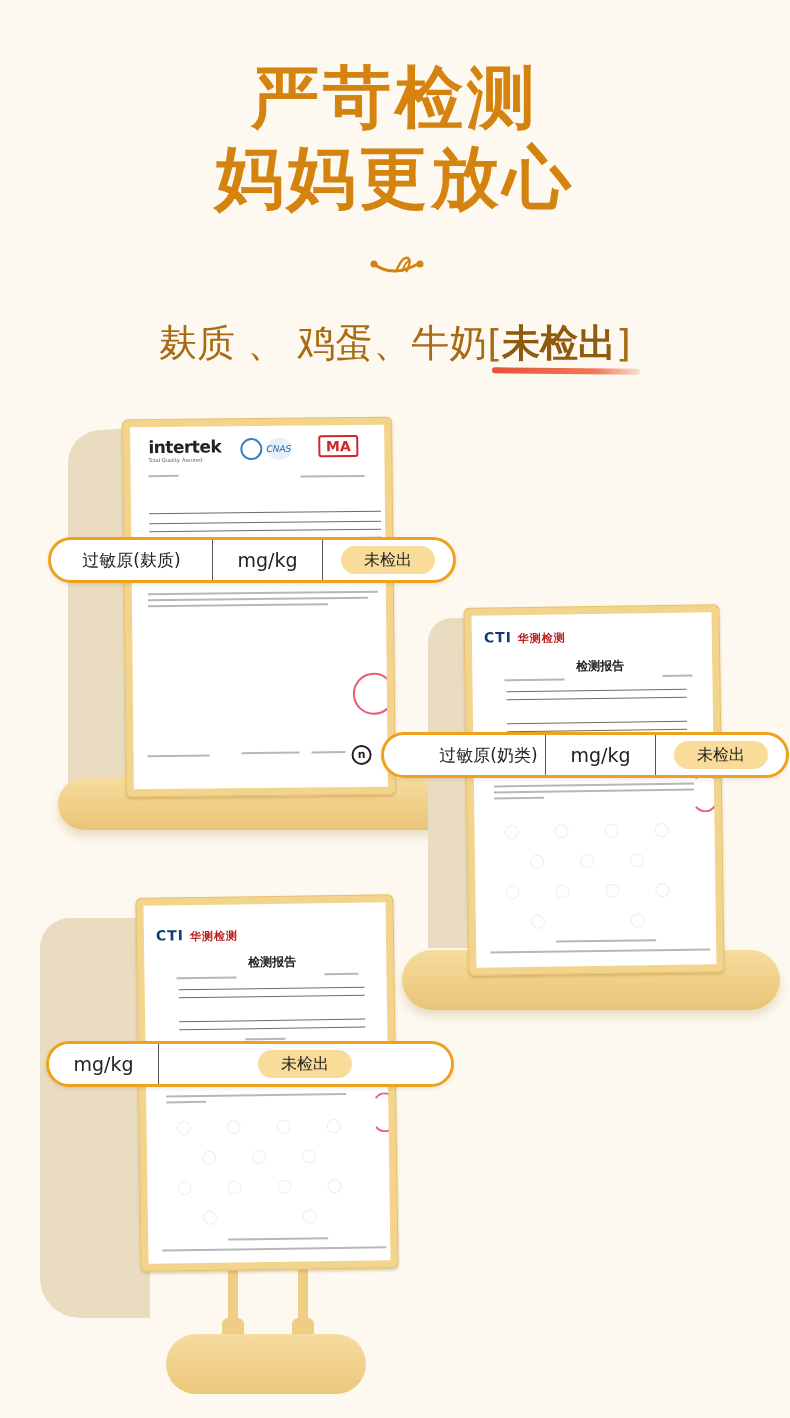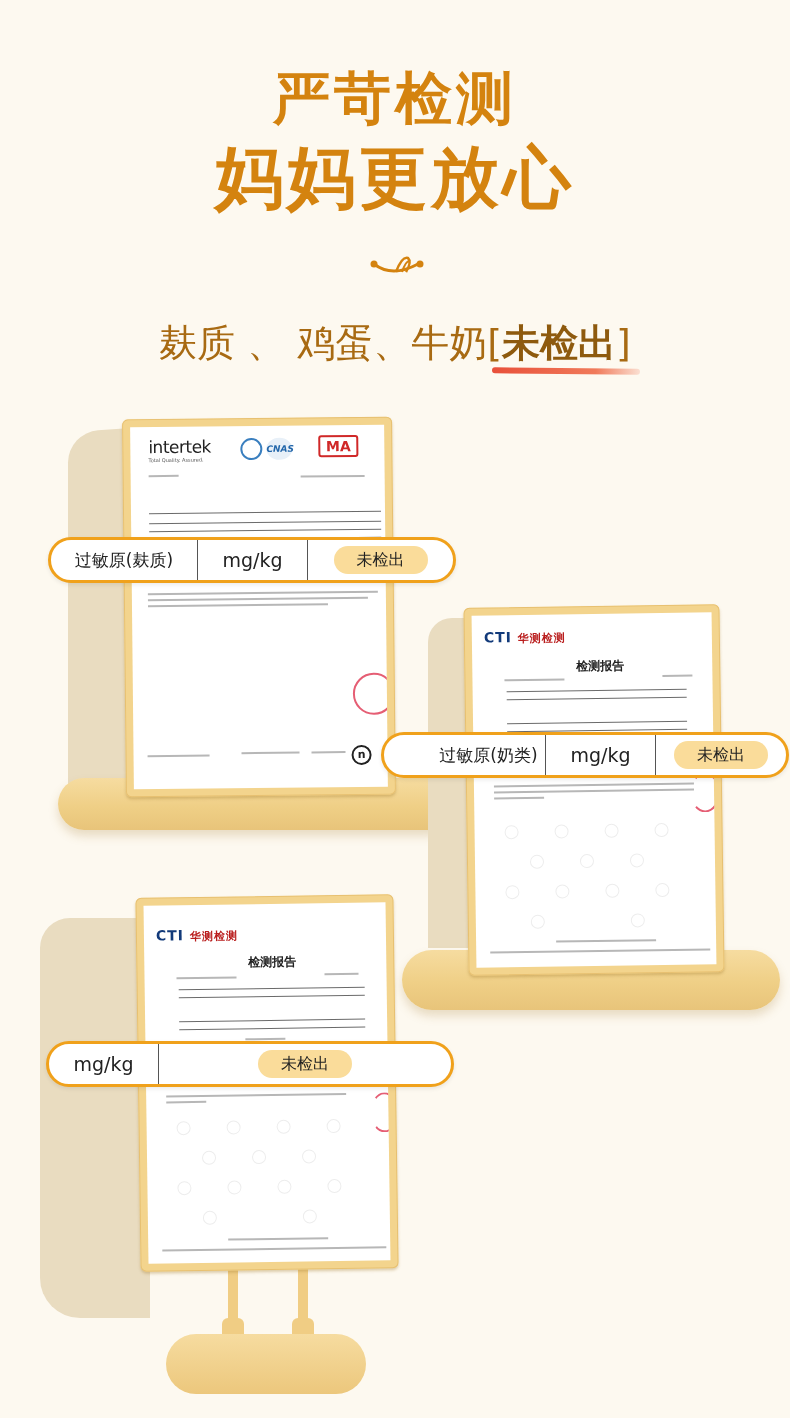--- a/index.html
+++ b/index.html
@@ -6,21 +6,21 @@
   html, body { width: 790px; height: 1418px; overflow: hidden; }
   body {
     background: #fdf9f0;
     font-family: "DejaVu Sans", "Liberation Sans", sans-serif;
     position: relative;
   }
   .title {
     position: absolute; left: 0; width: 790px; text-align: center;
     color: #d4830f; font-weight: bold; letter-spacing: 4px;
   }
-  .title.l1 { top: 58px; font-size: 57px; line-height: 80px; }
+  .title.l1 { top: 58px; font-size: 68px; line-height: 80px; }
   .title.l2 { top: 136px; font-size: 68px; line-height: 84px; }
   .smile { position: absolute; left: 362px; top: 248px; width: 70px; height: 30px; }
   .subtitle {
     position: absolute; left: 0; width: 790px; top: 318px; text-align: center;
     color: #a86a12; font-size: 38px; line-height: 50px; font-weight: normal;
   }
   .subtitle .hl { font-weight: bold; color: #8e5a0e; }
   .underline {
     position: absolute; left: 492px; top: 368px; width: 148px; height: 6px;
     background: linear-gradient(90deg, #e8503a, #f07a5a 70%, rgba(240,122,90,0.2));
@@ -44,24 +44,24 @@
     border-radius: 40px;
     box-shadow: 0 6px 10px rgba(170,130,60,0.25);
   }
   .post { position: absolute; background: #f0cd84; border-radius: 3px; }
   .base {
     position: absolute; background: linear-gradient(180deg, #f6dca0, #ecc77c);
     border-radius: 32px;
   }
 
   
-  .brand-intertek { position: absolute; font-size: 17px; font-weight: normal; color: #222; letter-spacing: -0.5px; }
+  .brand-intertek { position: absolute; font-size: 17px; font-weight: bold; color: #222; letter-spacing: -0.5px; }
   .tagline { position: absolute; font-size: 5px; color: #555; }
   .logo-circle { position: absolute; border-radius: 50%; }
-  .cnas { position: absolute; font-size: 9px; font-weight: bold; color: #2266aa; font-style: italic; }
+  .cnas { position: absolute; font-size: 9px; font-weight: normal; color: #2266aa; font-style: italic; }
   .cma {
     position: absolute; border: 2px solid #d02828; color: #d02828; font-weight: bold;
     font-size: 14px; line-height: 18px; text-align: center; border-radius: 3px;
   }
   .tline { position: absolute; height: 2px; background: #b7b7b7; }
   .tline.dark { background: #6a6a6a; height: 1px; }
   .cti { position: absolute; font-weight: bold; color: #123a7a; font-size: 14px; letter-spacing: 1px; }
   .cti .cn { color: #b91c1c; font-size: 11px; }
   .report-title { position: absolute; font-family: "DejaVu Serif", serif; font-weight: bold; font-size: 12px; color: #222; }
   .stamp {
@@ -125,21 +125,21 @@
     <div class="tline" style="left:16px;top:172px;width:220px;"></div>
     <div class="tline" style="left:16px;top:178px;width:180px;"></div>
     <div class="stamp" style="left:220px;top:248px;width:42px;height:42px;"></div>
     <div class="tline" style="left:14px;top:328px;width:62px;"></div>
     <div class="tline" style="left:108px;top:326px;width:58px;"></div>
     <div class="tline" style="left:178px;top:326px;width:34px;"></div>
     <div class="nbadge" style="left:218px;top:320px;">n</div>
   </div>
 </div>
 <div class="pill" style="left:48px;top:537px;width:408px;">
-  <div class="c1" style="width:147px;">过敏原(麸质)</div>
+  <div class="c1" style="width:162px;">过敏原(麸质)</div>
   <div class="c2" style="width:110px;">mg/kg</div>
   <div class="c3">
       <div class="badge">未检出</div>
     </div>
 </div>
 
 <div class="shadow" style="left:428px;top:618px;width:50px;height:330px;border-radius:24px 0 0 0;"></div>
 <div class="shelf" style="left:402px;top:950px;width:378px;height:60px;"></div>
 <div class="frame" style="left:466px;top:606px;width:256px;height:368px;transform:rotate(-0.8deg);">
   <div class="paper">

